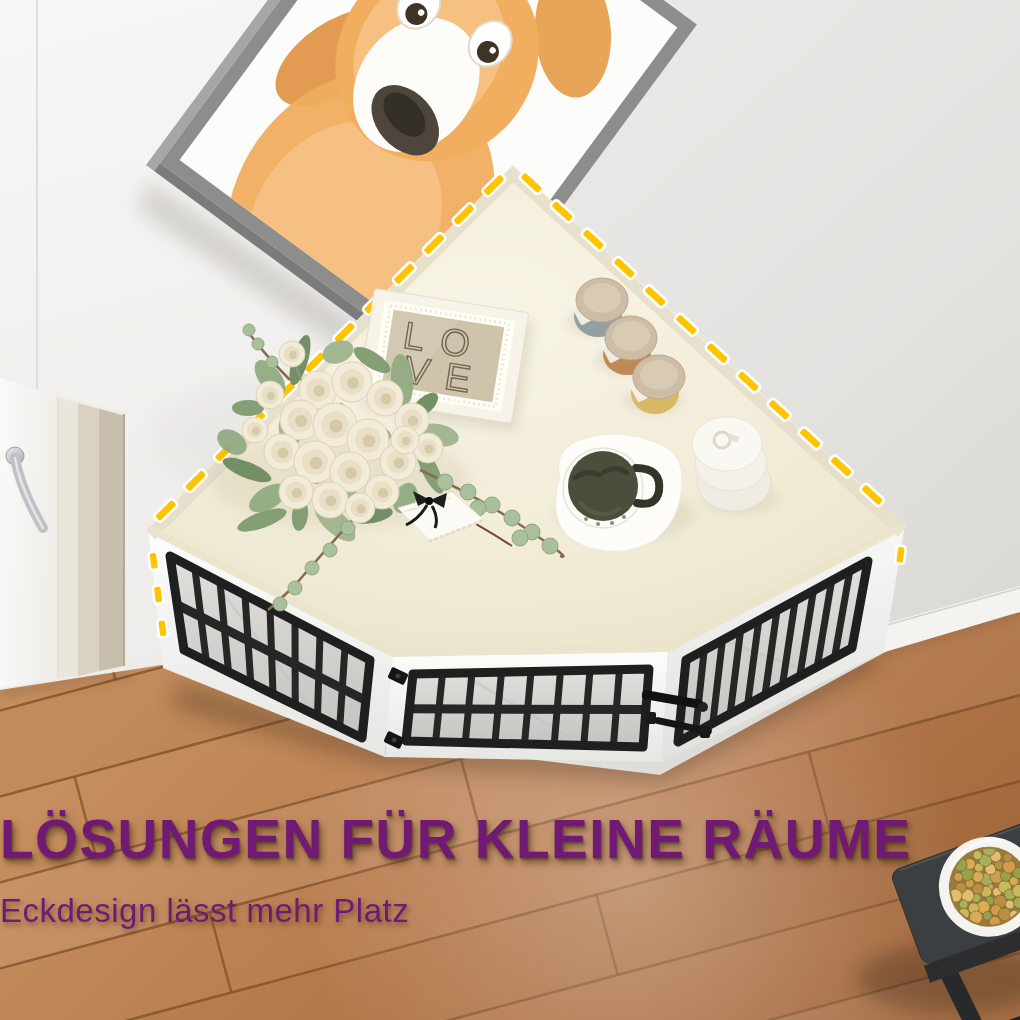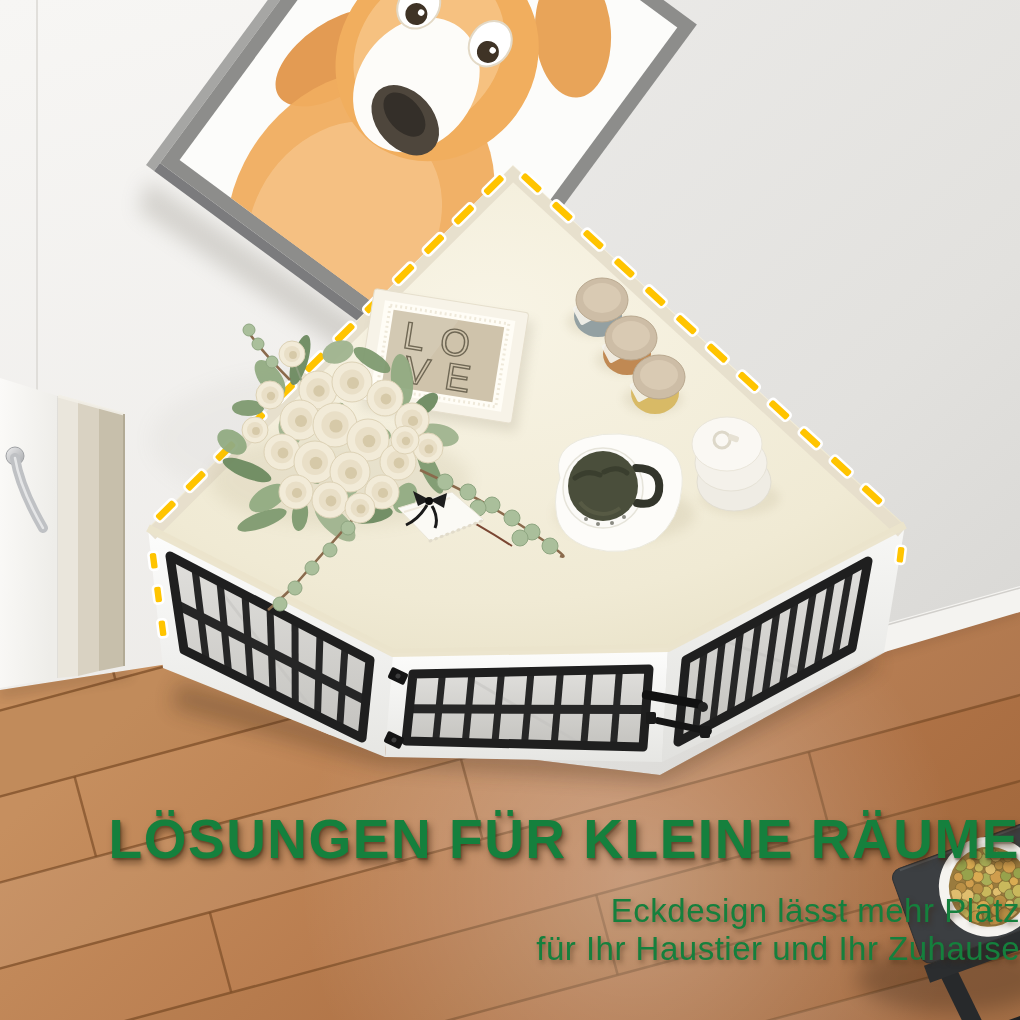--- a/index.html
+++ b/index.html
@@ -1,18 +1,18 @@
 <!DOCTYPE html>
 <html><head>
 <meta charset="utf-8">
 <style>
   html,body{margin:0;padding:0;background:#fff;}
   .stage{position:relative;width:1020px;height:1020px;overflow:hidden;font-family:"Liberation Sans",sans-serif;}
   .stage svg{position:absolute;left:0;top:0;width:1020px;height:1020px;display:block;}
-  .caption{position:absolute;left:0;right:0;top:808px;text-align:right;color:#15803d;pointer-events:none;}
+  .caption{position:absolute;left:0;right:0;top:808px;text-align:left;color:#701a75;pointer-events:none;}
   .headline{font-size:55px;font-weight:bold;letter-spacing:1.5px;line-height:62px;
     text-shadow:3px 5px 7px rgba(59,36,16,.55),1px 2px 2px rgba(59,36,16,.45);}
   .sub{font-size:33px;font-weight:normal;letter-spacing:.5px;line-height:38px;margin-top:22px;
     text-shadow:2px 3px 5px rgba(59,36,16,.5);}
   .sub2{font-size:33px;font-weight:normal;letter-spacing:.5px;line-height:38px;
     text-shadow:2px 3px 5px rgba(59,36,16,.5);}
 </style>
 </head>
 <body>
 
@@ -588,15 +588,14 @@
             <circle cx="20.17608932396781" cy="20.80872285981001" r="4.5" fill="#e0be6e" stroke="#7a6430" stroke-width="0.6"></circle>
           </g>
           <path d="M-24,-44 a50,50 0 0 1 60,-8" stroke="#ffffff" stroke-width="3" fill="none" opacity="0.5"></path>
         </g>
       </g>
   </svg>
 
   <div class="caption">
     <div class="headline">LÖSUNGEN FÜR KLEINE RÄUME</div>
     <div class="sub">Eckdesign lässt mehr Platz</div>
-    <div class="sub2">für Ihr Haustier und Ihr Zuhause</div>
   </div>
 </div>
 
 </body></html>

